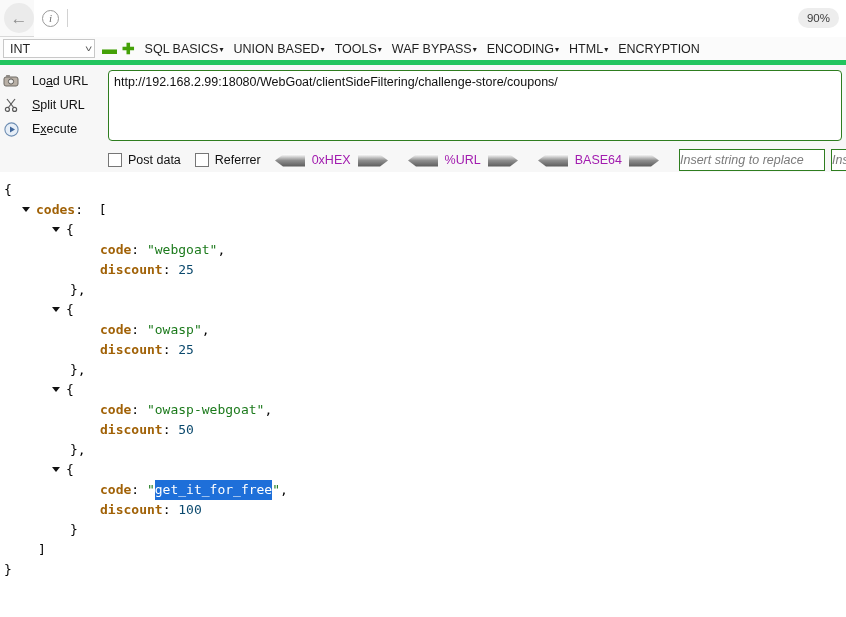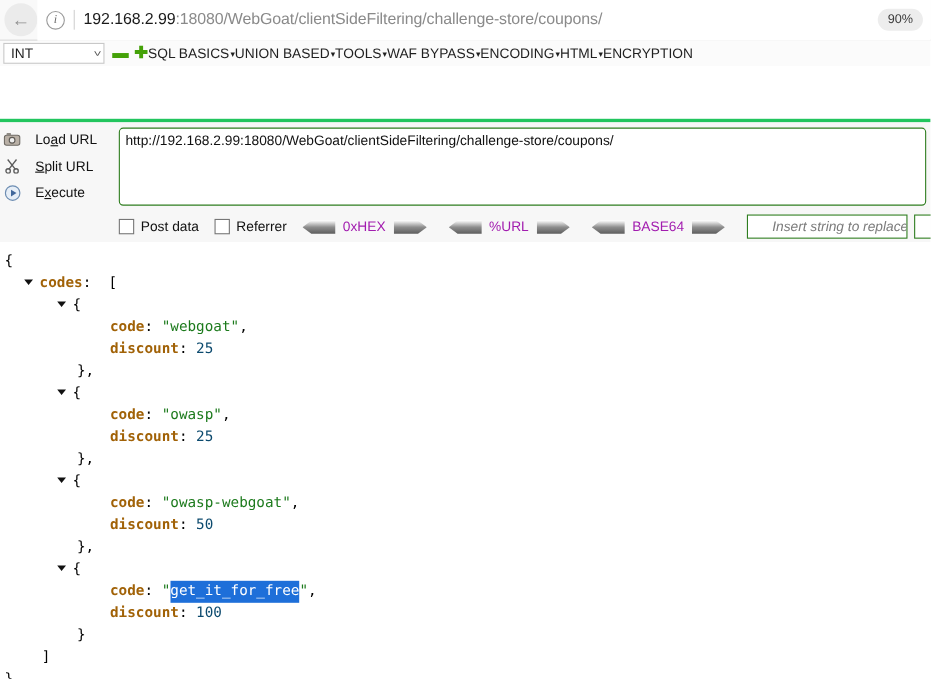--- a/index.html
+++ b/index.html
@@ -121,36 +121,35 @@
     flex: none;
     margin-left: 7px;
     color: #44a108;
     font-weight: bold;
     font-size: 14px;
     line-height: 1;
   }
   .icon-minus { font-size: 15px; letter-spacing: -1px; }
   .icon-plus { margin-left: 6px; font-size: 15px; }
   .hb-menu-item {
-    margin-left: 0;
+    margin-left: 10px;
     flex: none;
   }
   .hb-menu-item .caret {
     font-size: 8px;
     vertical-align: middle;
     margin-left: 1px;
   }
 
   .hb-body {
     background: #f7f7f7;
-    border-top: 3px solid #22c55e;
+    border-top: 5px solid #22c55e;
     position: relative;
     height: 112px;
     box-sizing: border-box;
-    margin-top: 48px;
   }
   .hb-actions {
     position: absolute;
     left: 0; top: 4px;
     width: 103px;
   }
   .hb-action {
     display: flex;
     align-items: center;
     height: 24px;
@@ -223,21 +222,21 @@
     margin: 0 7px;
     font-size: 12.5px;
     color: #a21caf;
   }
   .hb-input {
     width: 146px;
     height: 22px;
     border: 1px solid #2e7d1f;
     background: #ffffff;
     box-sizing: border-box;
-    padding: 0 22px;
+    padding: 0 0;
     font-size: 12.5px;
     font-style: italic;
     color: #7b7b7b;
     display: flex;
     align-items: center;
     overflow: hidden;
     white-space: nowrap;
     flex: none;
     margin-right: 6px;
   }
@@ -280,21 +279,20 @@
   }
 </style>
 </head>
 <body>
 
 <div class="browser-bar">
   <div class="nav-back">←</div>
   <div class="urlbar">
     <div class="info-icon">i</div>
     <div class="url-sep"></div>
-    <div class="url-text"><span class="host">192.168.2.99</span><span>:18080/WebGoat/clientSideFiltering/challenge-store/coupons/</span></div>
   </div>
   <div class="zoom-badge">90%</div>
 </div>
 
 <div class="hb-menubar">
   <div class="hb-select">
     <span>INT</span>
     <span class="chev">˅</span>
   </div>
   <span class="icon-minus">▬</span>

